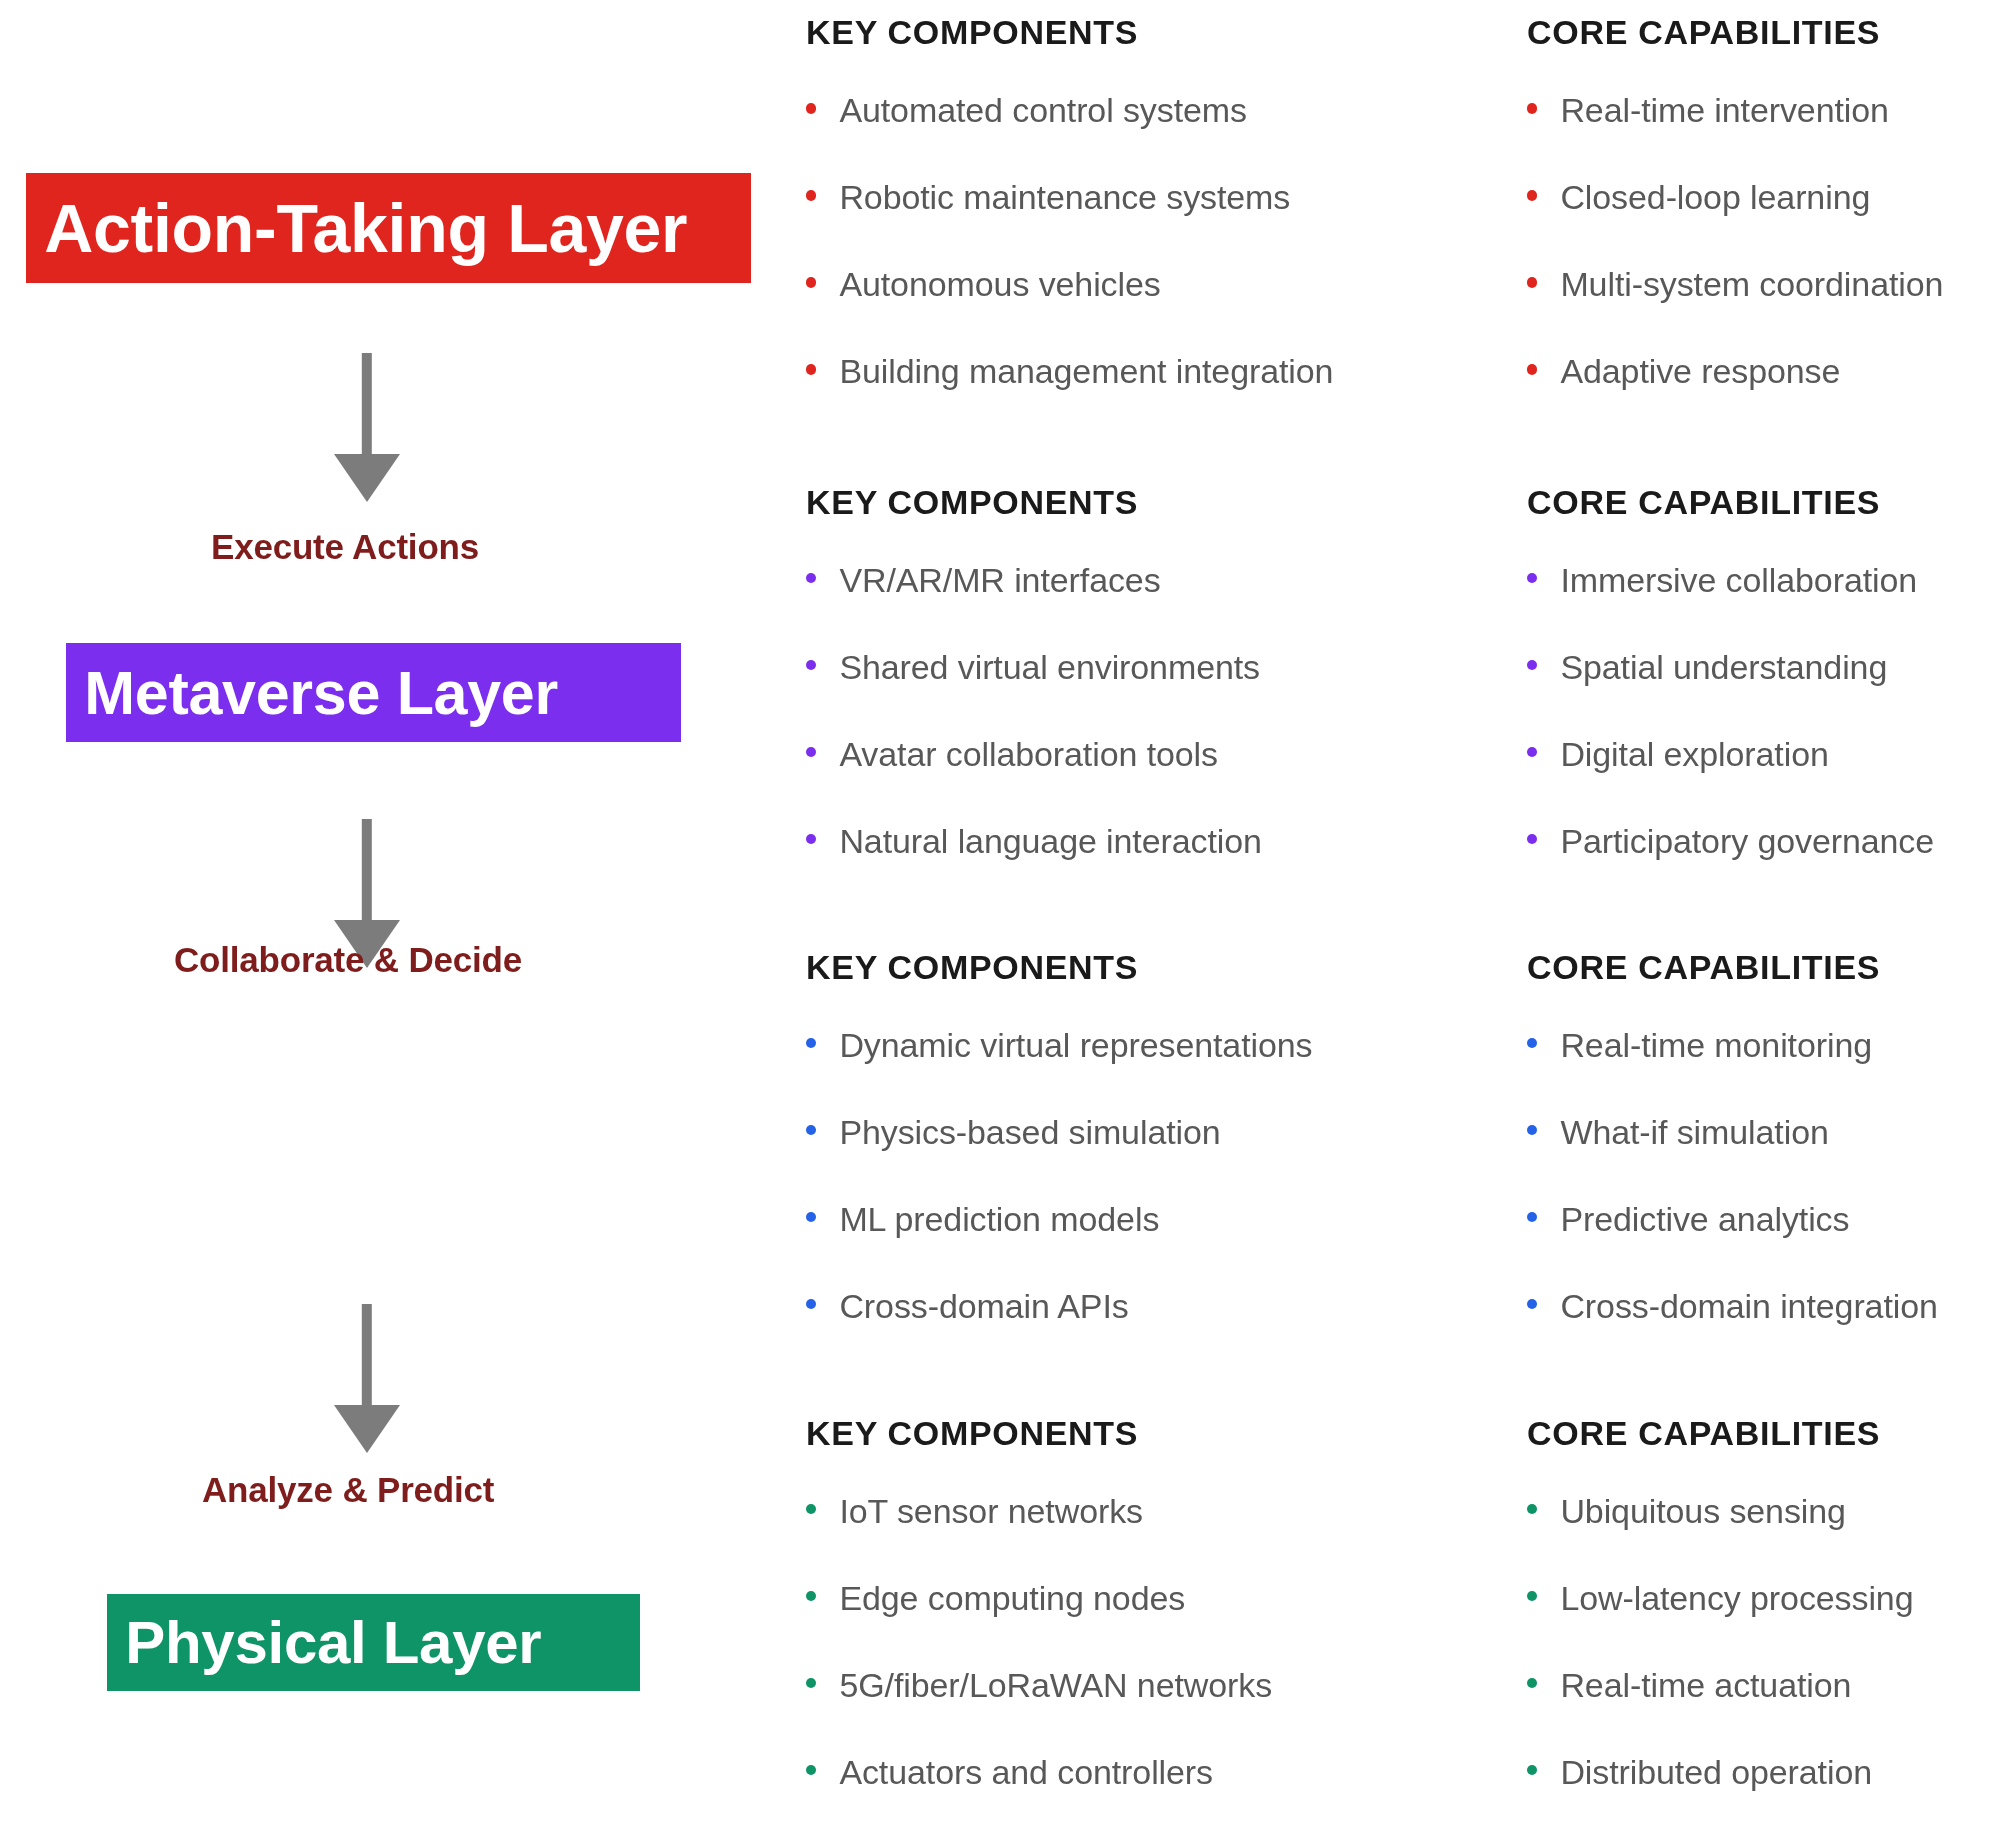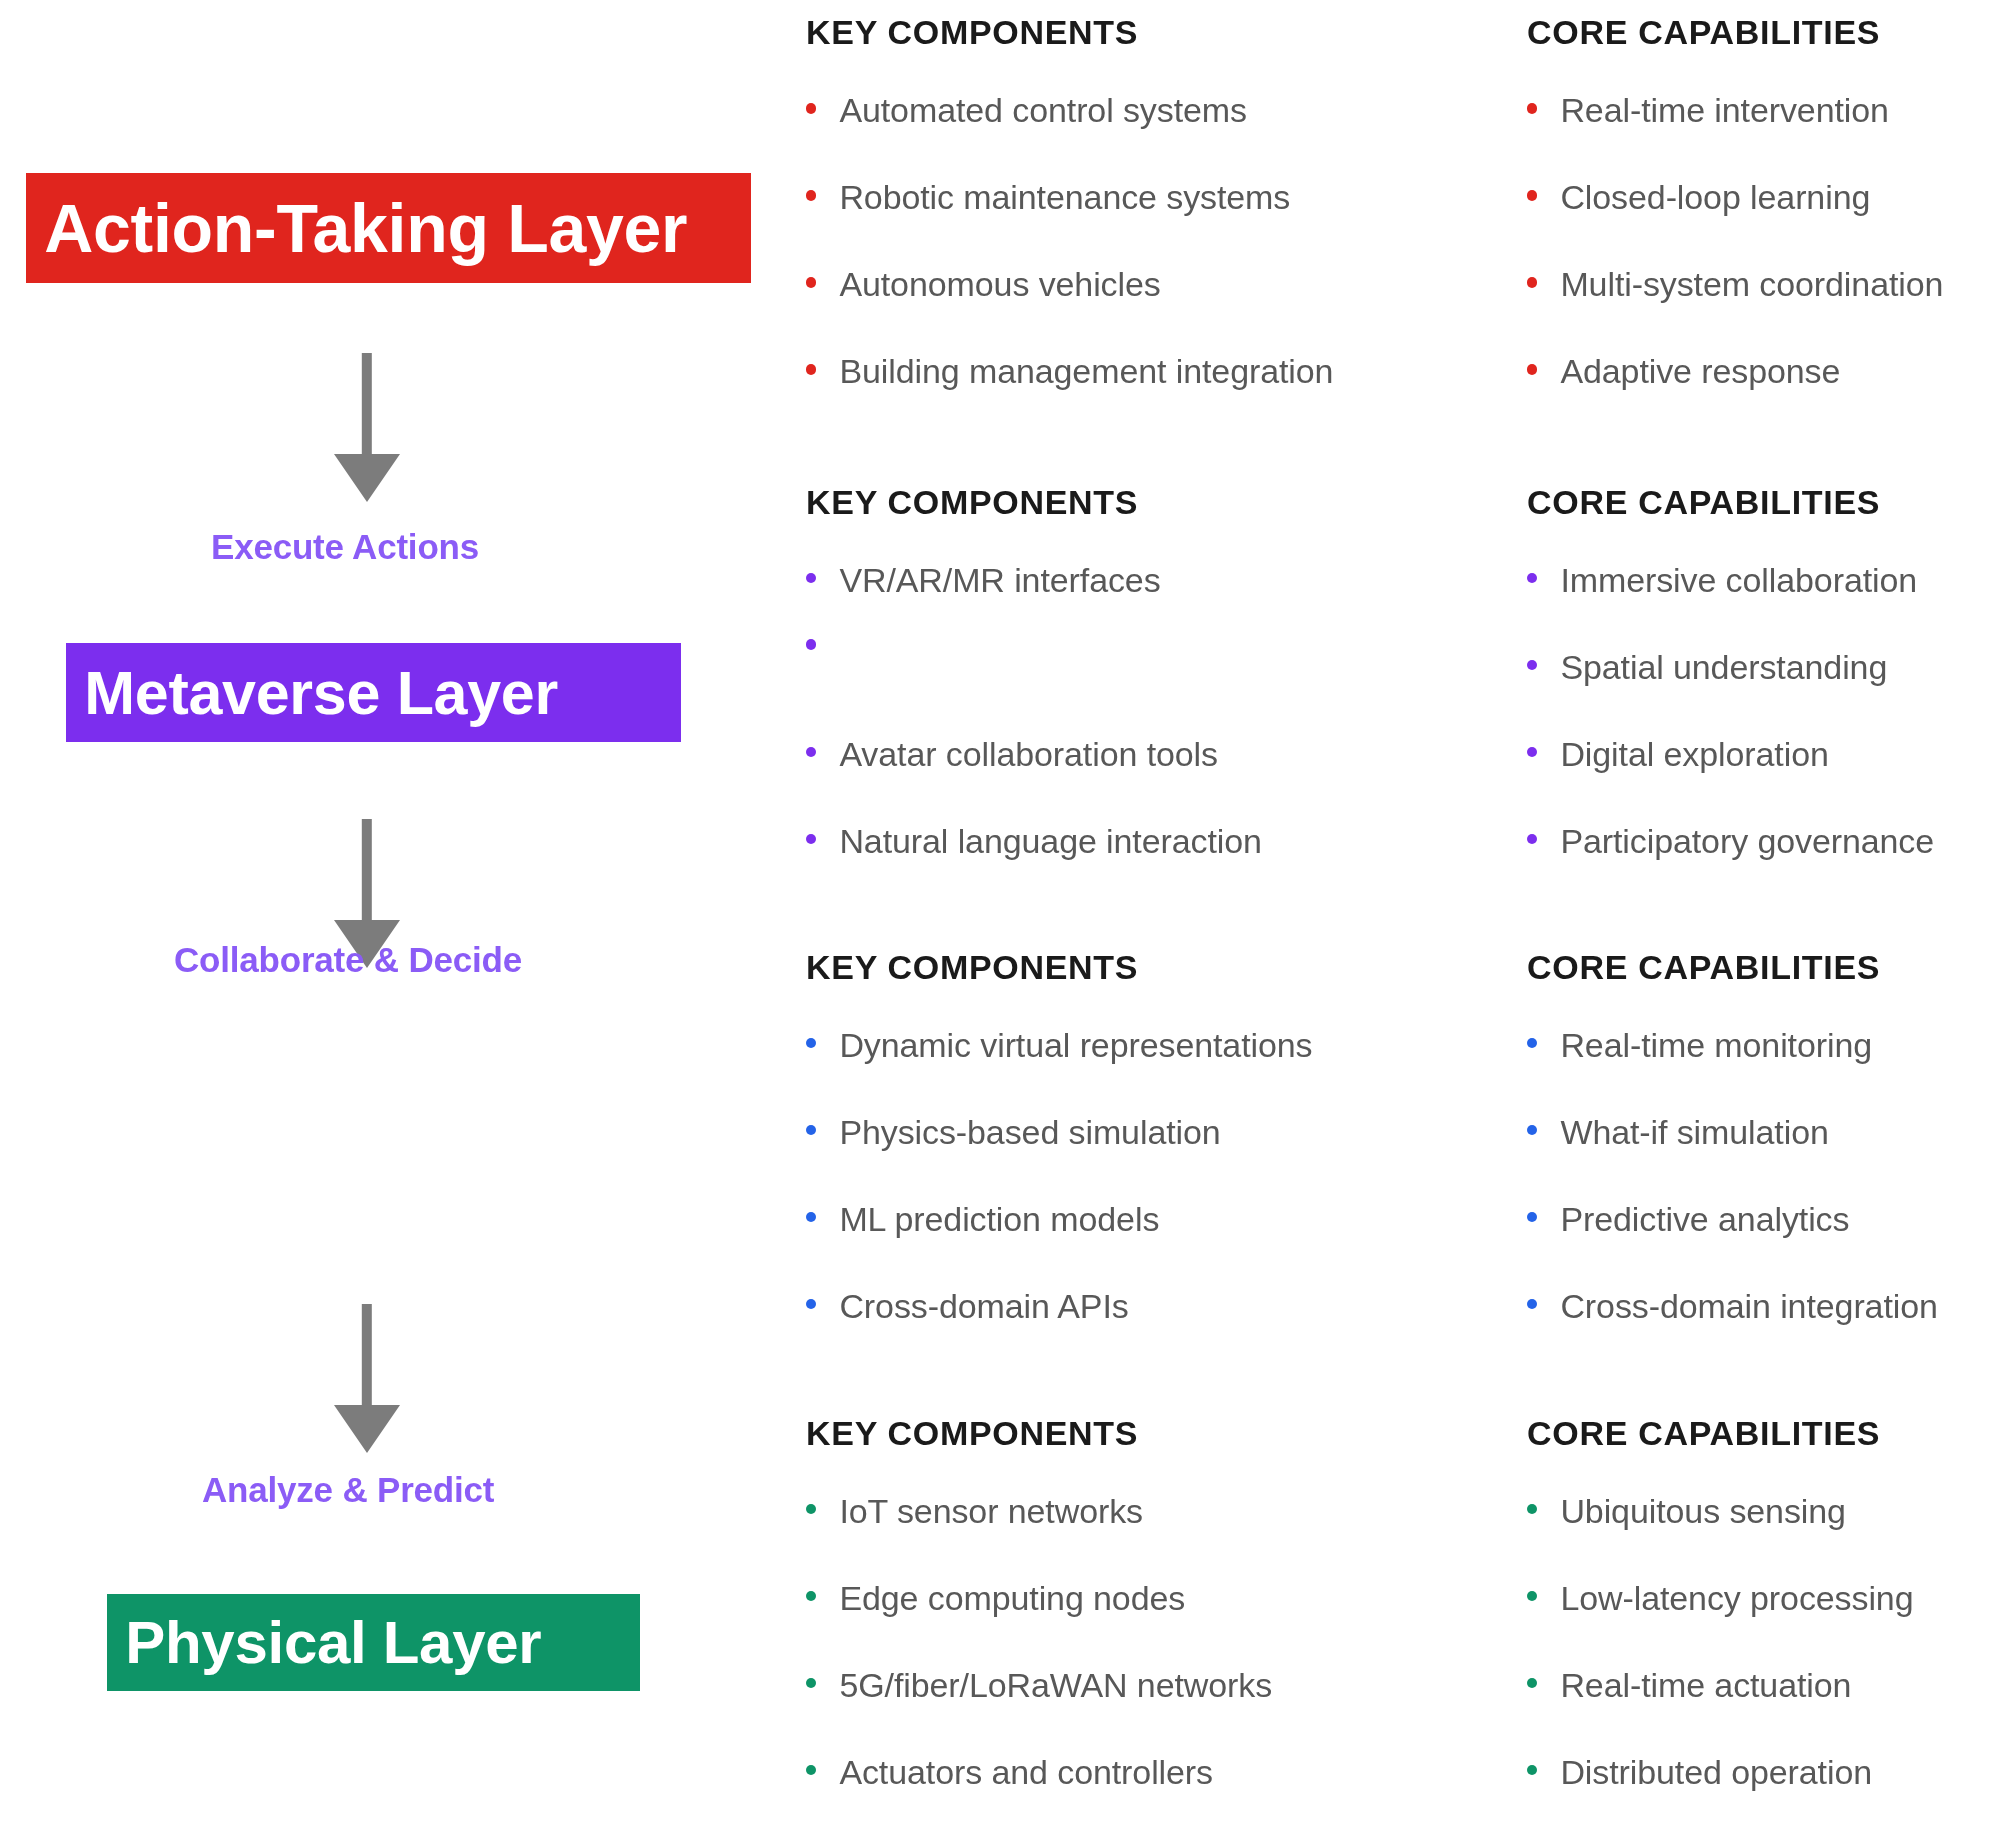--- a/index.html
+++ b/index.html
@@ -51,21 +51,21 @@
   #arrow2 .shaft { height:103px; }
   #arrow2 .head  { top:101px; }
   #arrow3 { left:330px; top:1304px; height:150px; }
   #arrow3 .shaft { height:103px; }
   #arrow3 .head  { top:101px; }
 
   .flow-label {
     position:absolute;
     font-size:35px;
     font-weight:700;
-    color:#8b5cf6;
+    color:#7f1d1d;
     white-space:nowrap;
     letter-spacing:-0.2px;
   }
   #lbl-execute     { left:211px; top:527px;  }
   #lbl-collaborate { left:174px; top:940px;text-align:right; }
   #lbl-analyze     { left:202px; top:1470px; }
 
   
   .col { position:absolute; top:0; }
   #col-components  { left:806px; width:709px; }
@@ -162,20 +162,21 @@
       </div>
       <div class="section" style="top: 483px;">
         <div class="sec-header">KEY COMPONENTS</div>
         <div class="bullets">
           <div class="bullet">
             <span class="dot" style="background: rgb(124, 46, 238);"></span>
             <span class="txt">VR/AR/MR interfaces</span>
           </div>
           <div class="bullet">
             <span class="dot" style="background: rgb(124, 46, 238);"></span>
+            <span class="txt">Shared virtual environments</span>
           </div>
           <div class="bullet">
             <span class="dot" style="background: rgb(124, 46, 238);"></span>
             <span class="txt">Avatar collaboration tools</span>
           </div>
           <div class="bullet">
             <span class="dot" style="background: rgb(124, 46, 238);"></span>
             <span class="txt">Natural language interaction</span>
           </div>
         </div>

